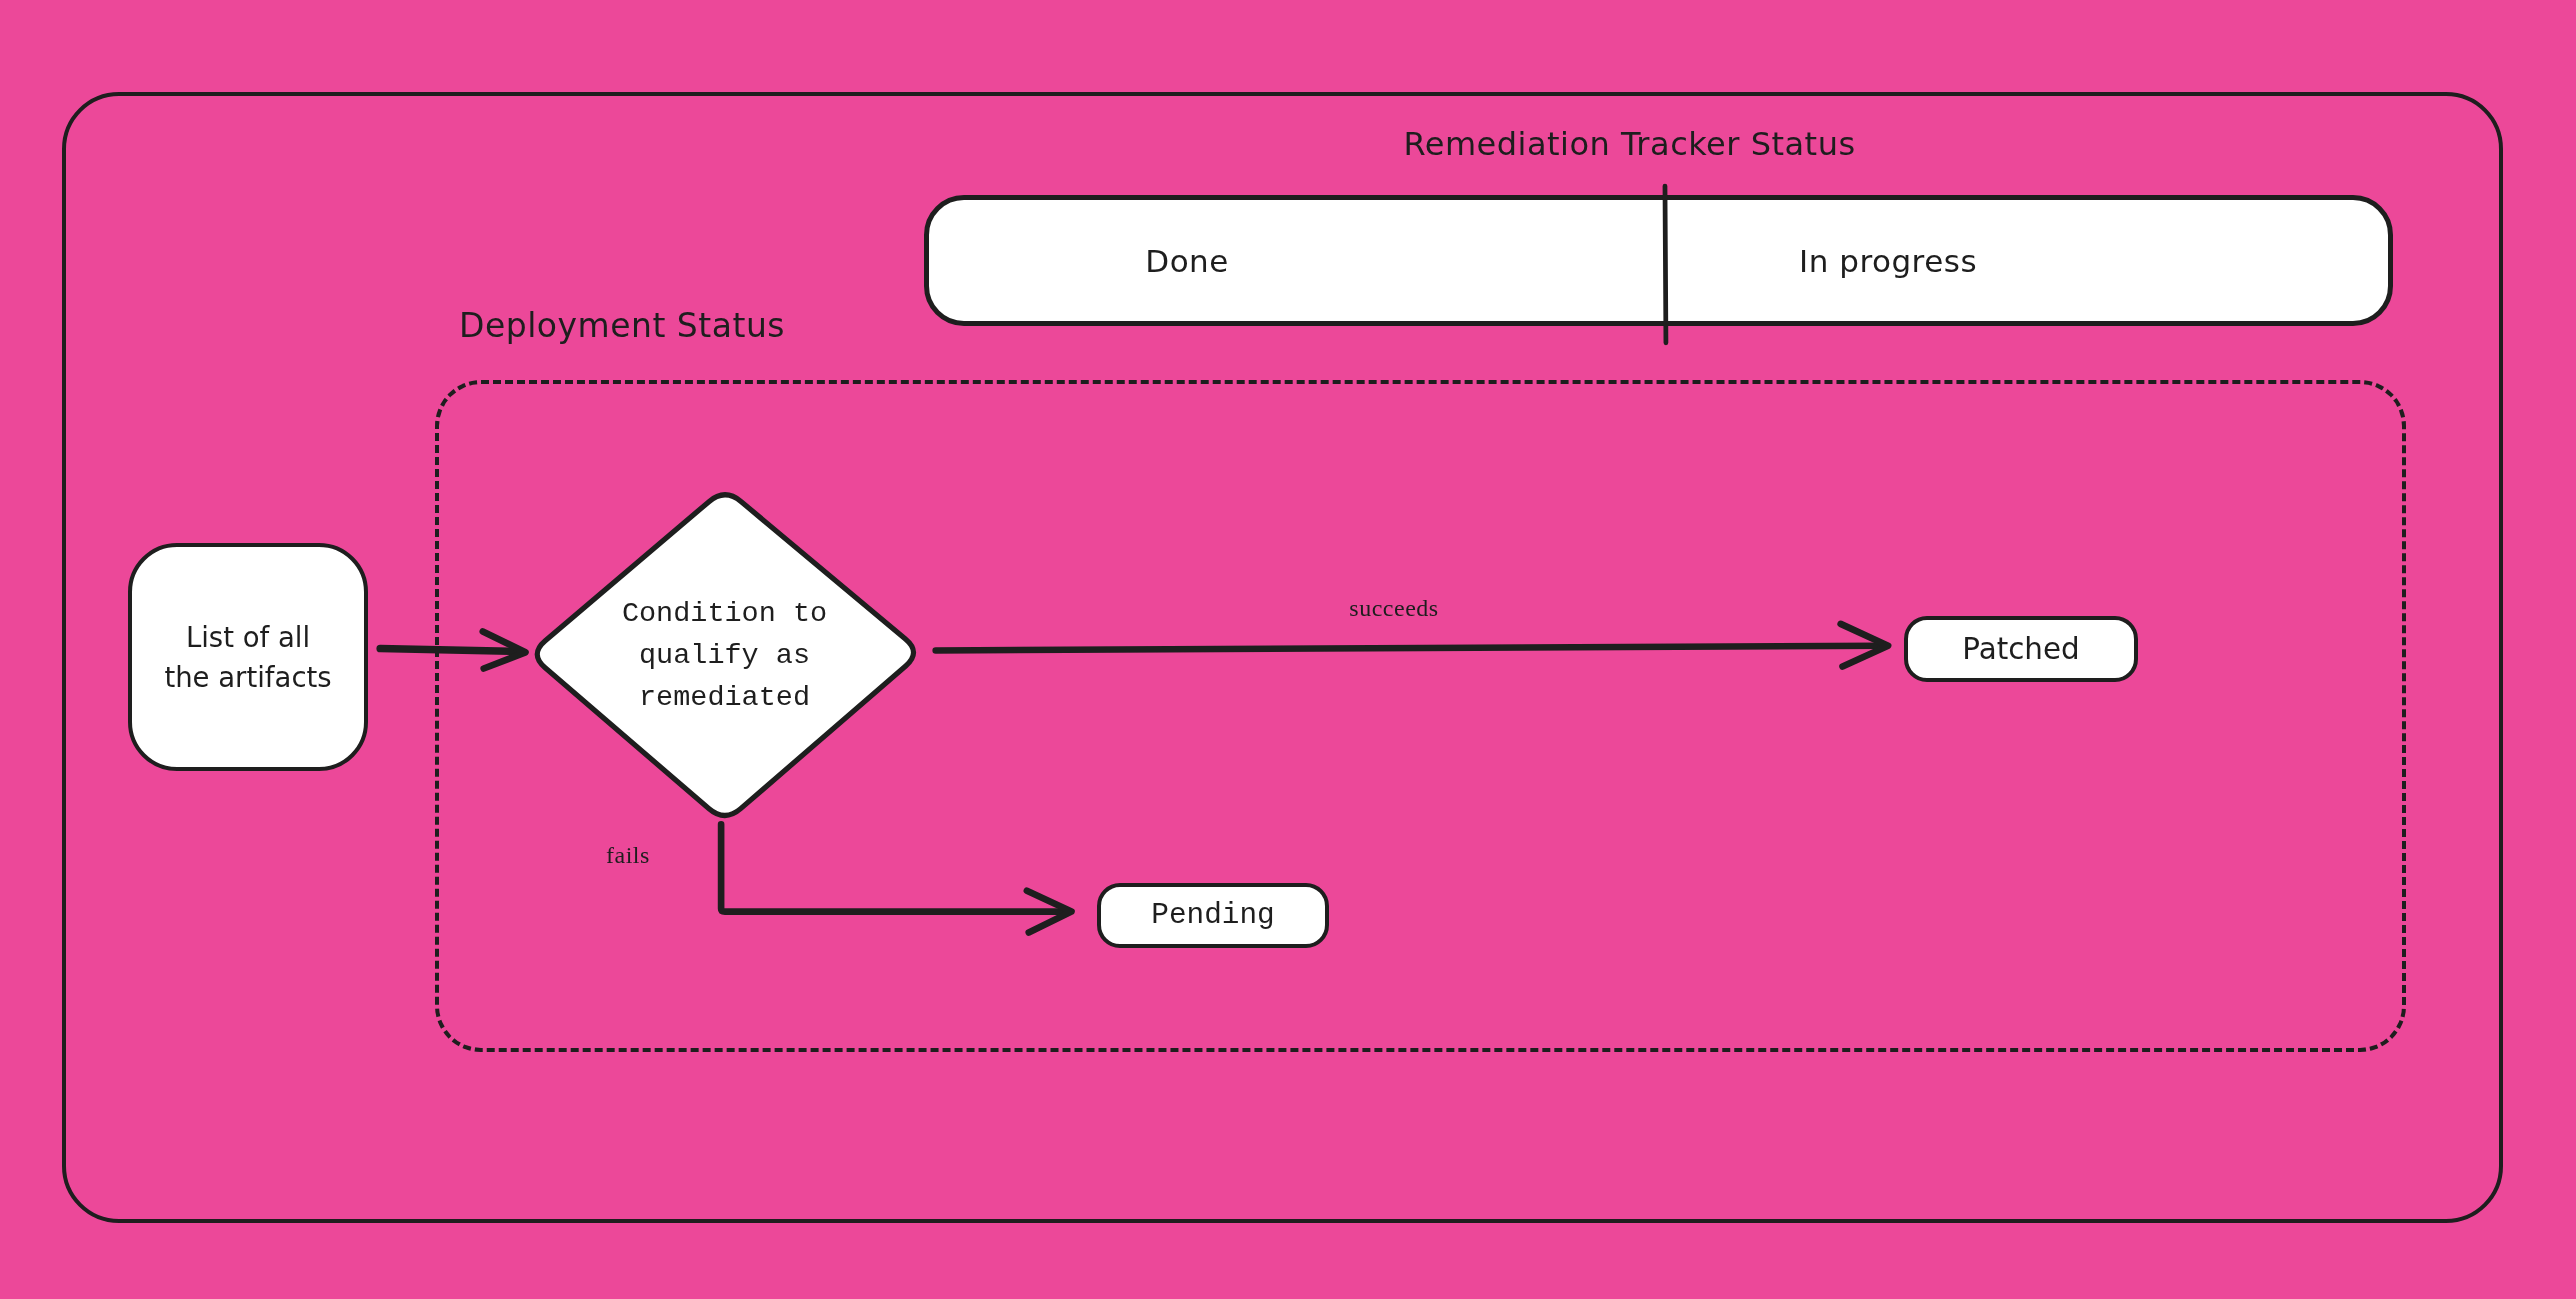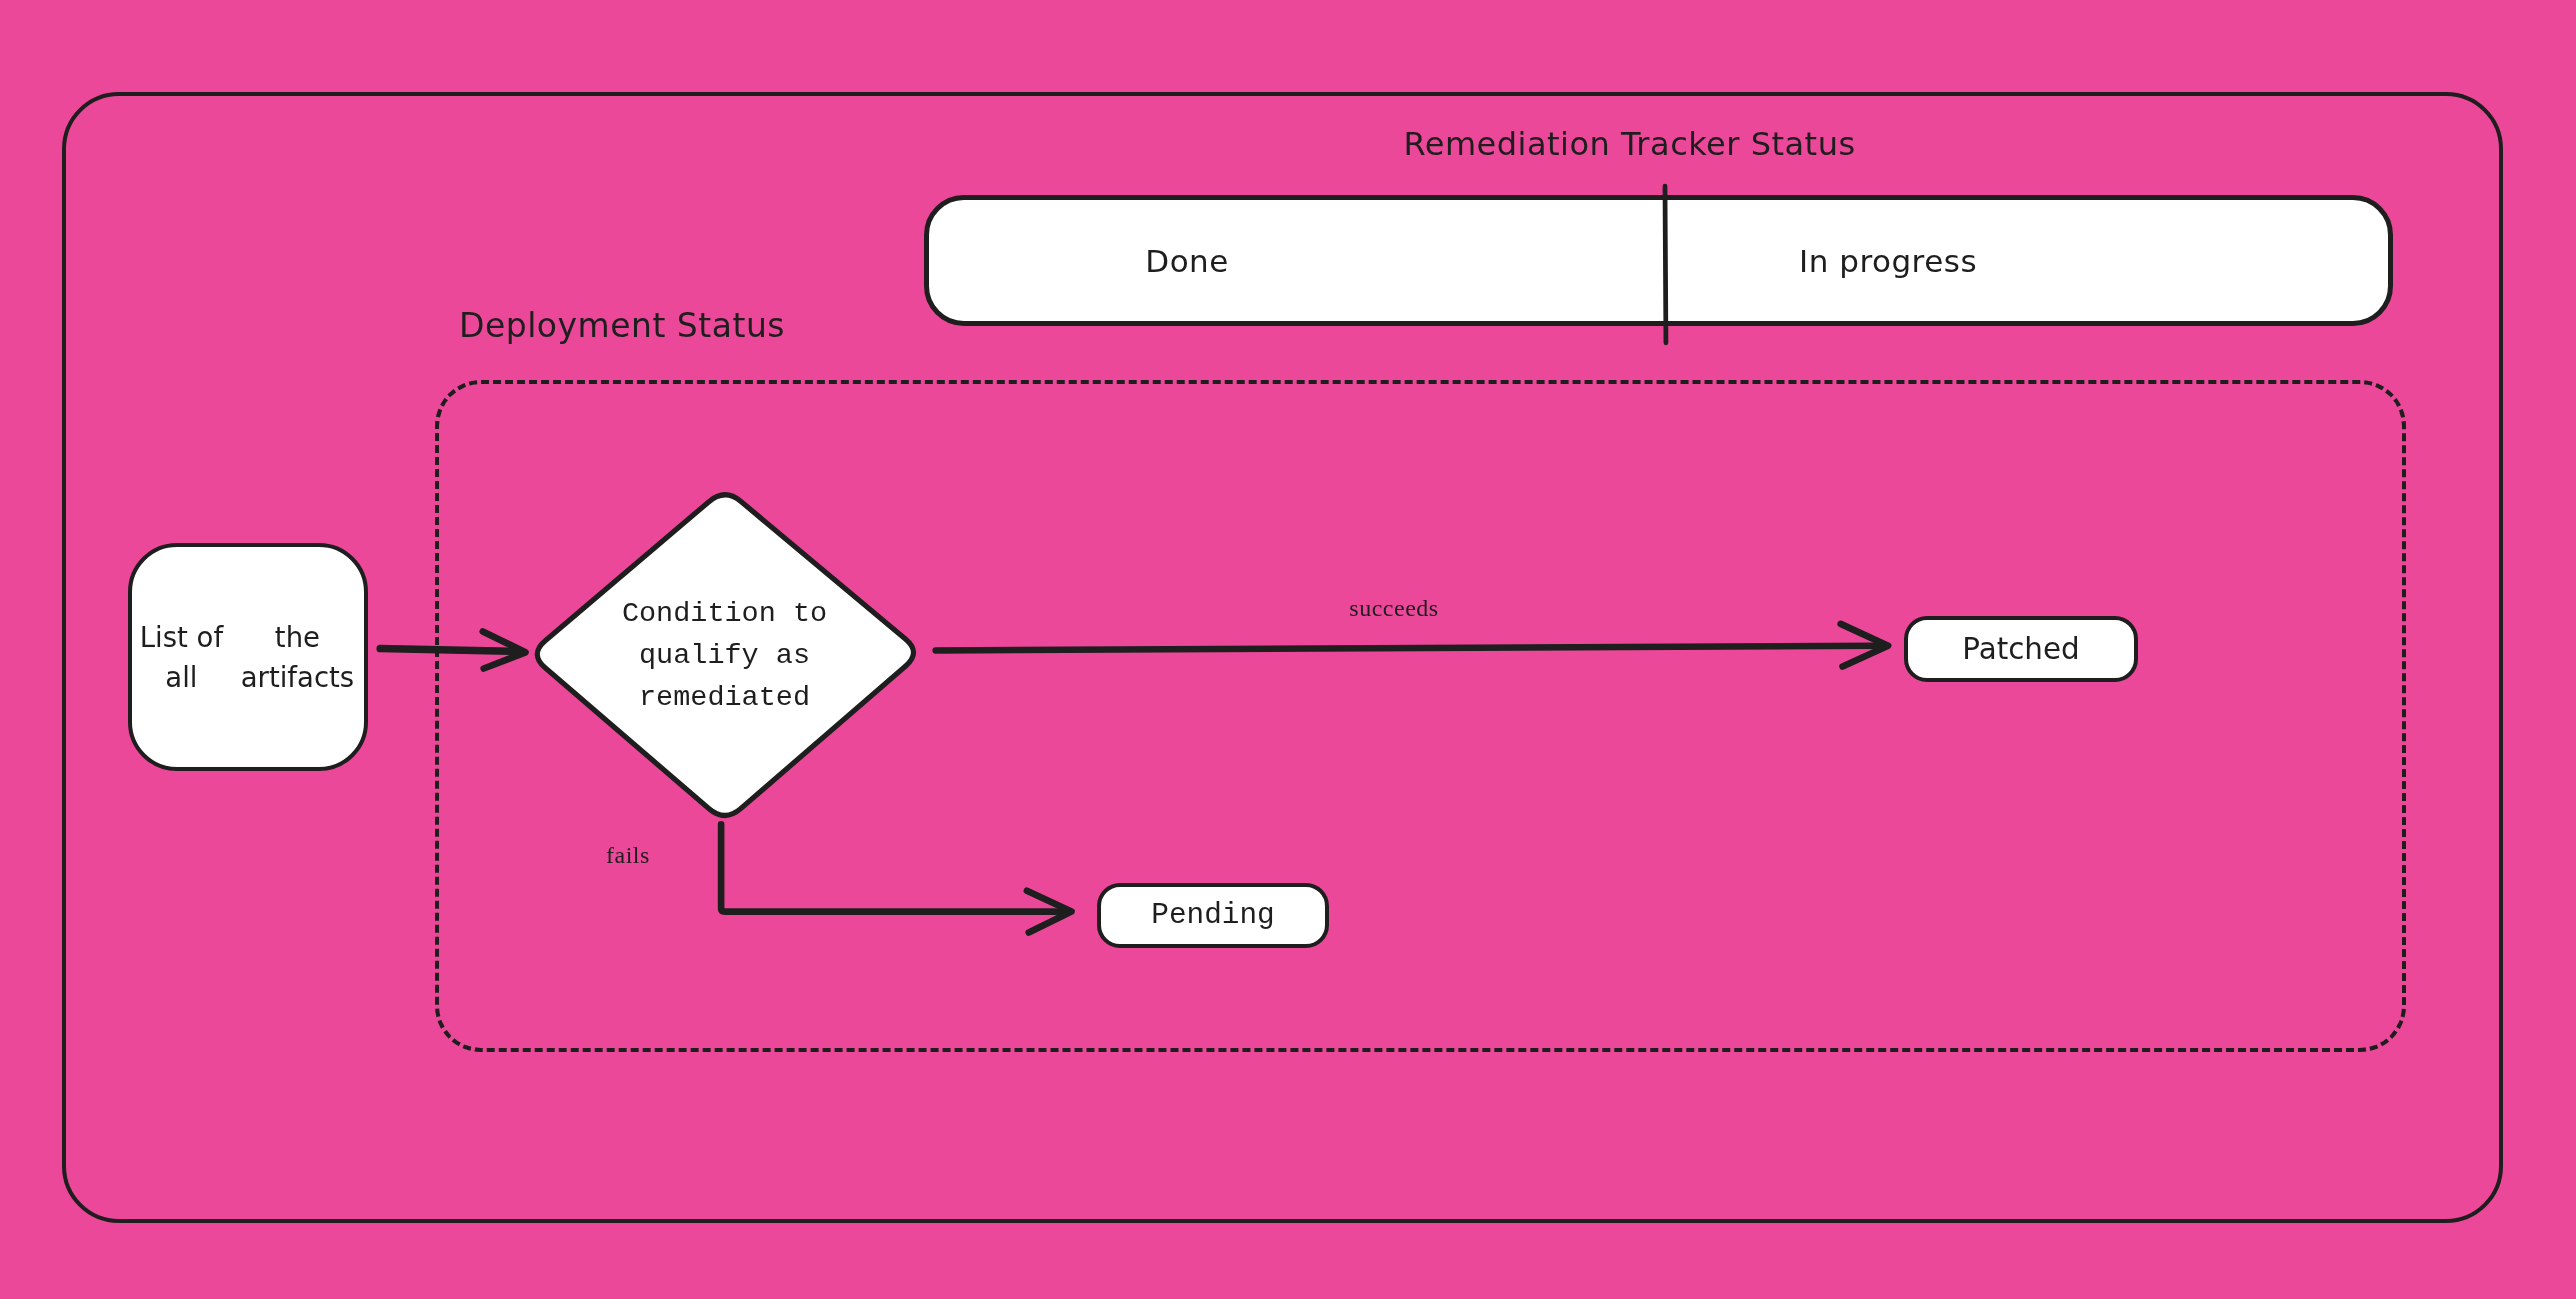--- a/index.html
+++ b/index.html
@@ -34,21 +34,21 @@
   .deploy-label{
     position:absolute;left:459px;top:306px;font-size:33px;letter-spacing:0.5px;
   }
   .dashed-box{
     position:absolute;left:435px;top:380px;width:1971px;height:672px;
     border:4.7px dashed #1e1e1e;border-radius:46px;box-sizing:border-box;
   }
   .artifacts-box{
     position:absolute;left:128px;top:543px;width:240px;height:228px;
     border:4.7px solid #1e1e1e;border-radius:49px;box-sizing:border-box;
-    display:flex;flex-direction:row;align-items:center;justify-content:center;
+    display:flex;flex-direction:column;align-items:center;justify-content:center;
     font-size:27.5px;line-height:40px;text-align:center;background:#ffffff;
   }
   .layer{position:absolute;left:0;top:0;width:2576px;height:1299px;}
   .decision-text{
     position:absolute;left:601px;top:593px;width:247px;
     text-align:center;font-size:28.5px;line-height:42px;font-family:Liberation Mono, monospace;
   }
   .edge-label{position:absolute;font-size:24px;letter-spacing:0.5px;font-family:Liberation Serif, serif;}
   .edge-label.succeeds{left:1304px;top:595px;width:180px;text-align:center;}
   .edge-label.fails{left:606px;top:842px;}

